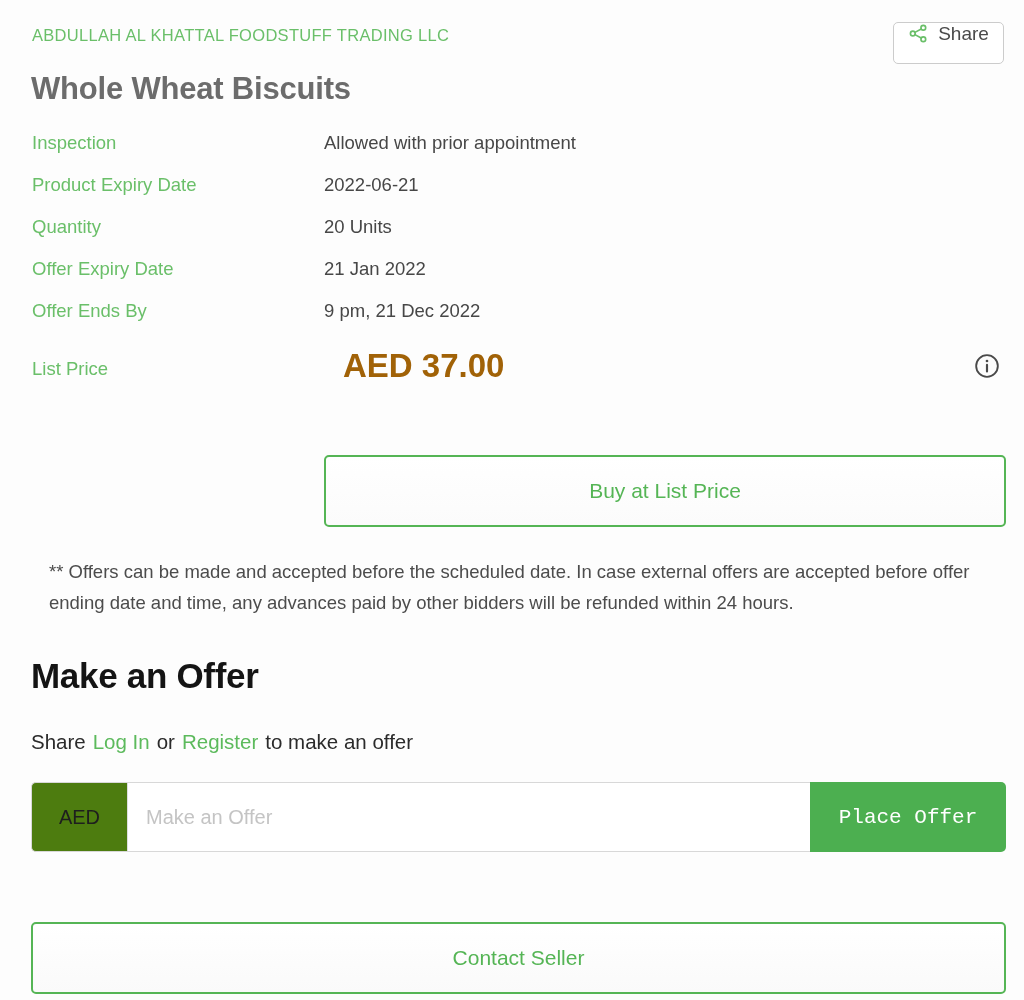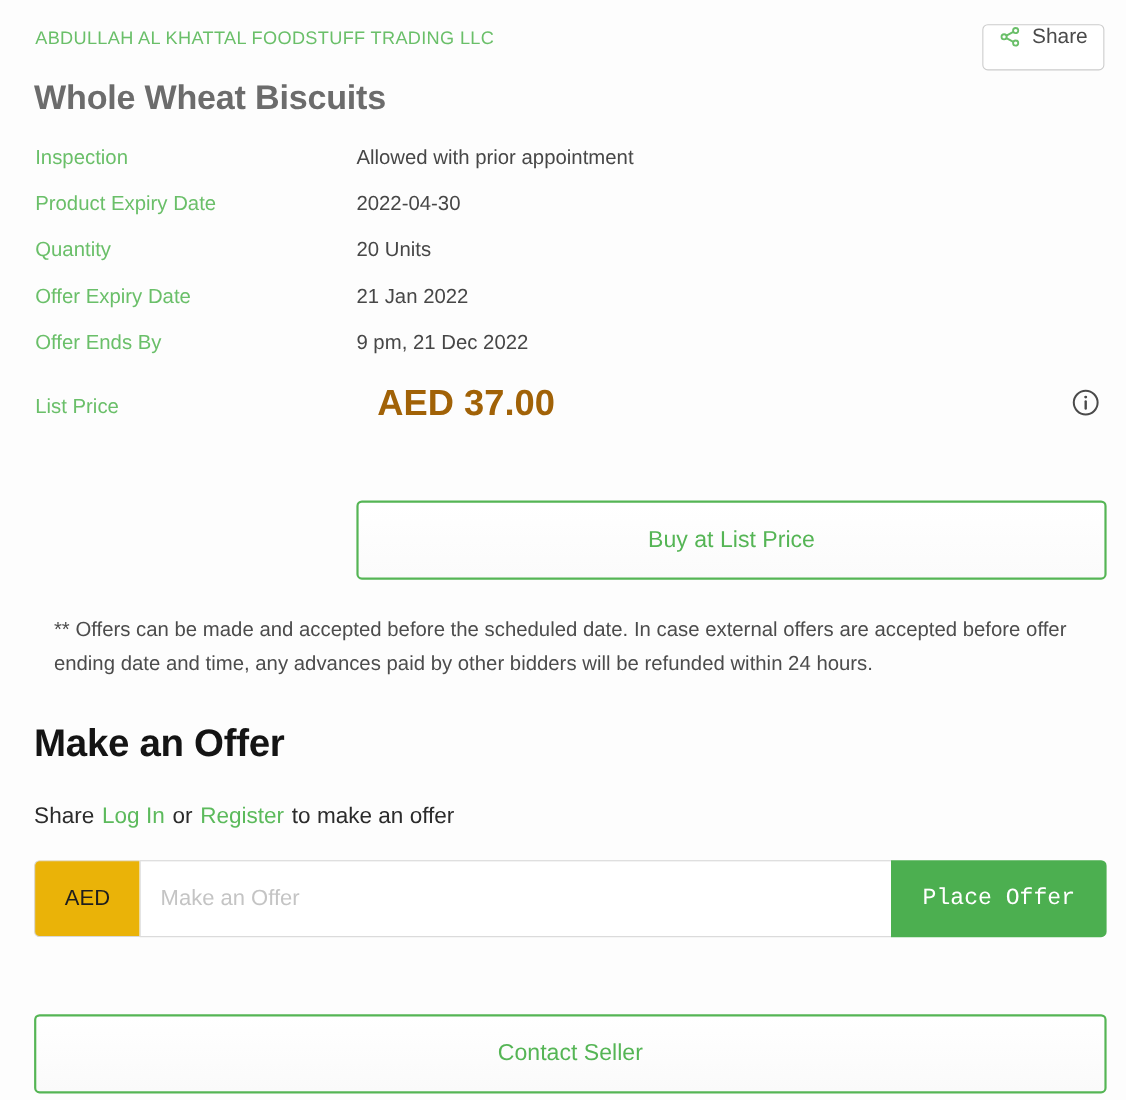--- a/index.html
+++ b/index.html
@@ -204,21 +204,21 @@
     box-sizing: border-box;
   }
   .currency-box {
     width: 96px;
     display: flex;
     align-items: center;
     justify-content: center;
     border: 1px solid #d8d8d8;
     border-right: none;
     border-radius: 5px 0 0 5px;
-    background: #eab308;
+    background: #4d7c0f;
     font-size: 20px;
     color: #1e1e1e;
     box-sizing: border-box;
   }
   .offer-input {
     flex: 1;
     border: 1px solid #d8d8d8;
     border-left: 1px solid #dedede;
     border-right: none;
     background: #ffffff;
@@ -291,21 +291,21 @@
 
   <div class="details">
 
     <div class="detail-row">
       <span class="detail-label">Inspection</span>
       <span class="detail-value">Allowed with prior appointment</span>
     </div>
 
     <div class="detail-row">
       <span class="detail-label">Product Expiry Date</span>
-      <span class="detail-value">2022-04-30</span>
+      <span class="detail-value">2022-06-21</span>
     </div>
 
 
     <div class="detail-row">
       <span class="detail-label">Quantity</span>
       <span class="detail-value">20 Units</span>
     </div>
 
     <div class="detail-row">
       <span class="detail-label">Offer Expiry Date</span>

